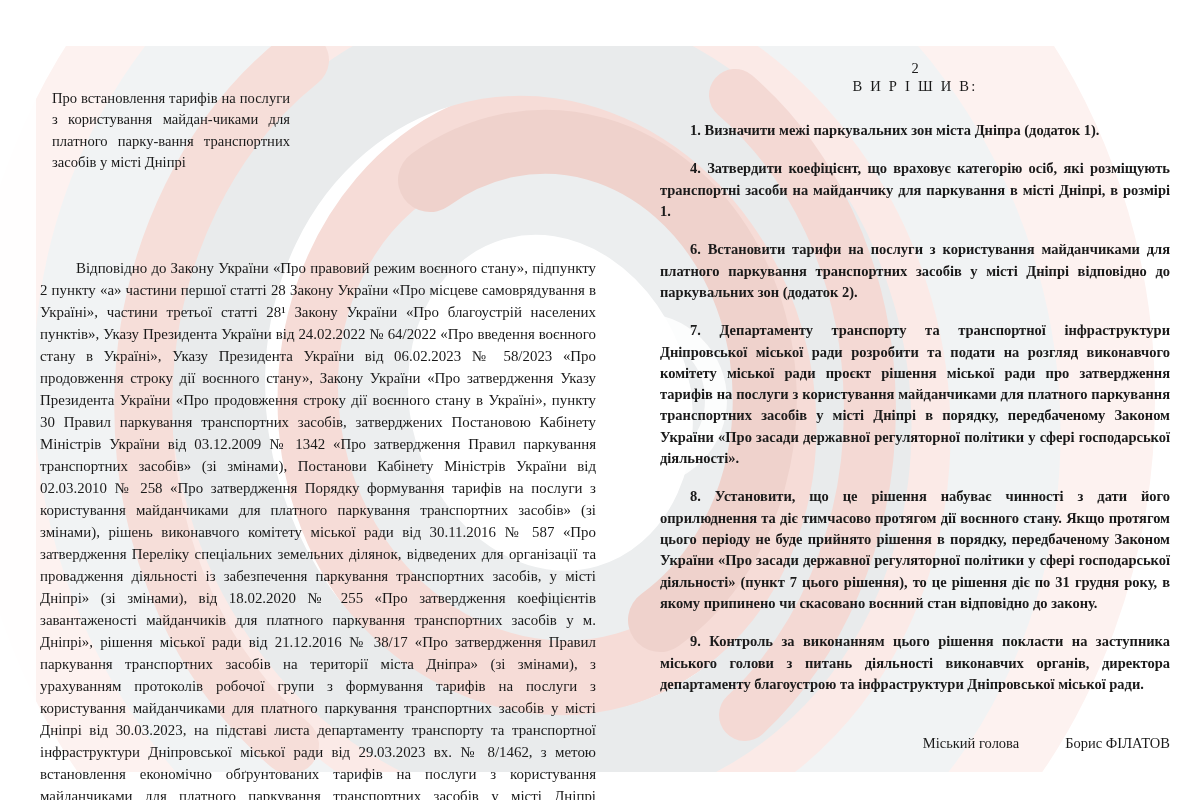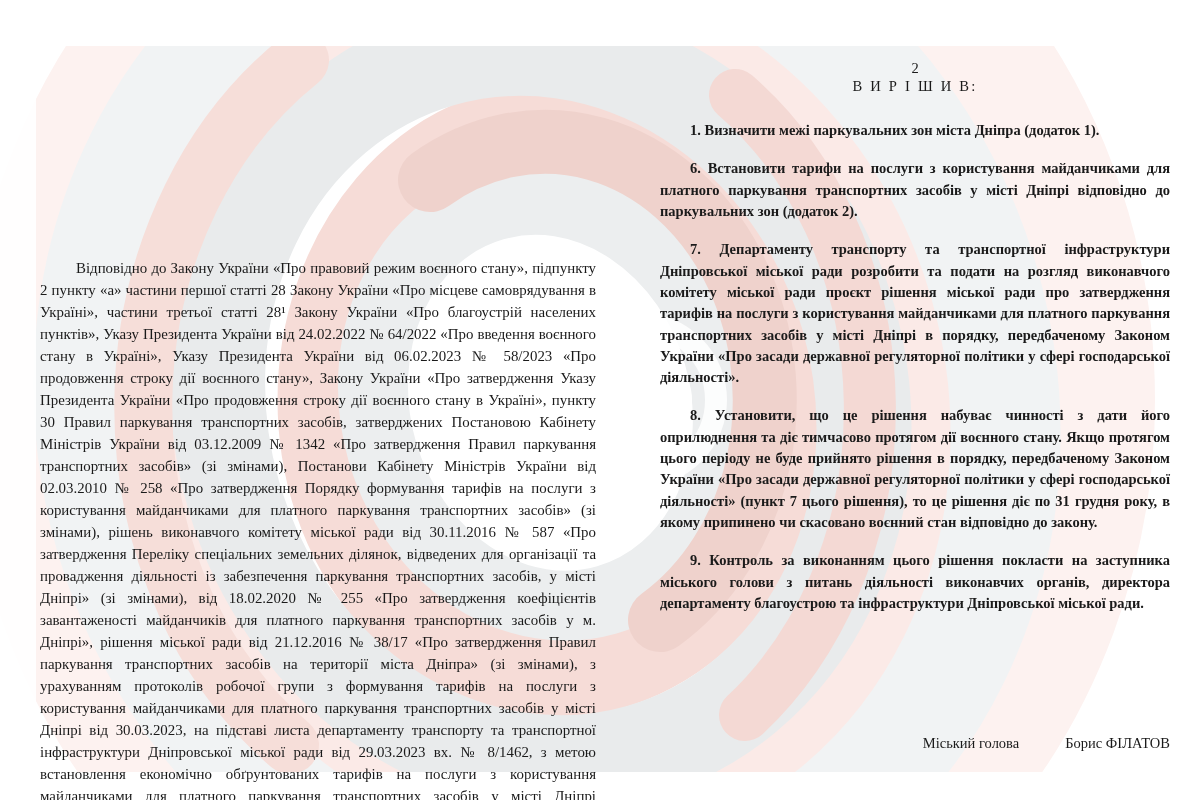--- a/index.html
+++ b/index.html
@@ -156,31 +156,33 @@
         <rect x="0" y="0" width="36" height="800" fill="#ffffff" opacity="0.9"></rect>
         <rect x="0" y="772" width="1200" height="28" fill="#ffffff"></rect>
         <rect x="1178" y="0" width="22" height="800" fill="#ffffff"></rect>
       </g>
     </svg>
   </div>
 
   <div id="content">
 
     <div class="col-left">
+      <div class="doc-title">Про встановлення тарифів на послуги з користування майдан-чиками для платного парку-вання транспортних засобів у місті Дніпрі</div>
 
       <div class="preamble">Відповідно до Закону України «Про правовий режим воєнного стану», підпункту 2 пункту «а» частини першої статті 28 Закону України «Про місцеве самоврядування в Україні», частини третьої статті 28¹ Закону України «Про благоустрій населених пунктів», Указу Президента України від 24.02.2022 № 64/2022 «Про введення воєнного стану в Україні», Указу Президента України від 06.02.2023 № 58/2023 «Про продовження строку дії воєнного стану», Закону України «Про затвердження Указу Президента України «Про продовження строку дії воєнного стану в Україні», пункту 30 Правил паркування транспортних засобів, затверджених Постановою Кабінету Міністрів України від 03.12.2009 № 1342 «Про затвердження Правил паркування транспортних засобів» (зі змінами), Постанови Кабінету Міністрів України від 02.03.2010 № 258 «Про затвердження Порядку формування тарифів на послуги з користування майданчиками для платного паркування транспортних засобів» (зі змінами), рішень виконавчого комітету міської ради від 30.11.2016 № 587 «Про затвердження Переліку спеціальних земельних ділянок, відведених для організації та провадження діяльності із забезпечення паркування транспортних засобів, у місті Дніпрі» (зі змінами), від 18.02.2020 № 255 «Про затвердження коефіцієнтів завантаженості майданчиків для платного паркування транспортних засобів у м. Дніпрі», рішення міської ради від 21.12.2016 № 38/17 «Про затвердження Правил паркування транспортних засобів на території міста Дніпра» (зі змінами), з урахуванням протоколів робочої групи з формування тарифів на послуги з користування майданчиками для платного паркування транспортних засобів у місті Дніпрі від 30.03.2023, на підставі листа департаменту транспорту та транспортної інфраструктури Дніпровської міської ради від 29.03.2023 вх. № 8/1462, з метою встановлення економічно обґрунтованих тарифів на послуги з користування майданчиками для платного паркування транспортних засобів у місті Дніпрі виконавчий комітет міської ради</div>
     </div>
 
     <div class="col-right">
       <div class="page-number">2</div>
 
       <div class="resolve-word">В И Р І Ш И В:</div>
 
       <div class="clauses">
         <p class="clause">1. Визначити межі паркувальних зон міста Дніпра (додаток 1).</p>
+        <p class="clause">4. Затвердити коефіцієнт, що враховує категорію осіб, які розміщують транспортні засоби на майданчику для паркування в місті Дніпрі, в розмірі 1.</p>
         <p class="clause">6. Встановити тарифи на послуги з користування майданчиками для платного паркування транспортних засобів у місті Дніпрі відповідно до паркувальних зон (додаток 2).</p>
         <p class="clause">7. Департаменту транспорту та транспортної інфраструктури Дніпровської міської ради розробити та подати на розгляд виконавчого комітету міської ради проєкт рішення міської ради про затвердження тарифів на послуги з користування майданчиками для платного паркування транспортних засобів у місті Дніпрі в порядку, передбаченому Законом України «Про засади державної регуляторної політики у сфері господарської діяльності».</p>
         <p class="clause">8. Установити, що це рішення набуває чинності з дати його оприлюднення та діє тимчасово протягом дії воєнного стану. Якщо протягом цього періоду не буде прийнято рішення в порядку, передбаченому Законом України «Про засади державної регуляторної політики у сфері господарської діяльності» (пункт 7 цього рішення), то це рішення діє по 31 грудня року, в якому припинено чи скасовано воєнний стан відповідно до закону.</p>
         <p class="clause last">9. Контроль за виконанням цього рішення покласти на заступника міського голови з питань діяльності виконавчих органів, директора департаменту благоустрою та інфраструктури Дніпровської міської ради.</p>
       </div>
 
       <div class="signature">
         <span class="sig-role">Міський голова</span>
         <span class="sig-name">Борис ФІЛАТОВ</span>
       </div>

